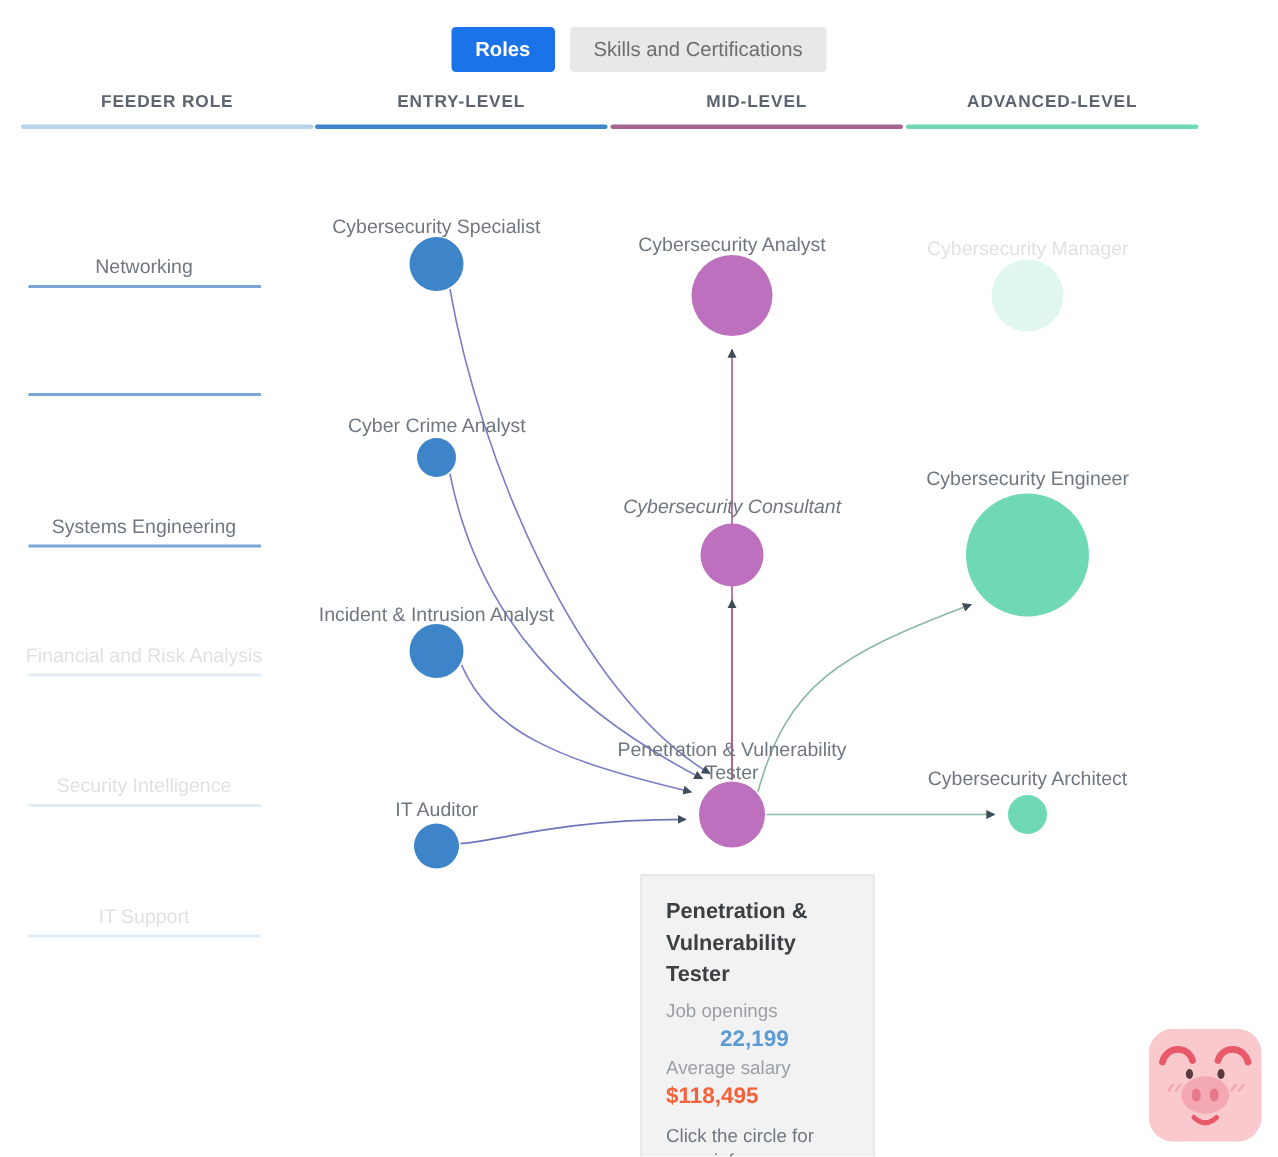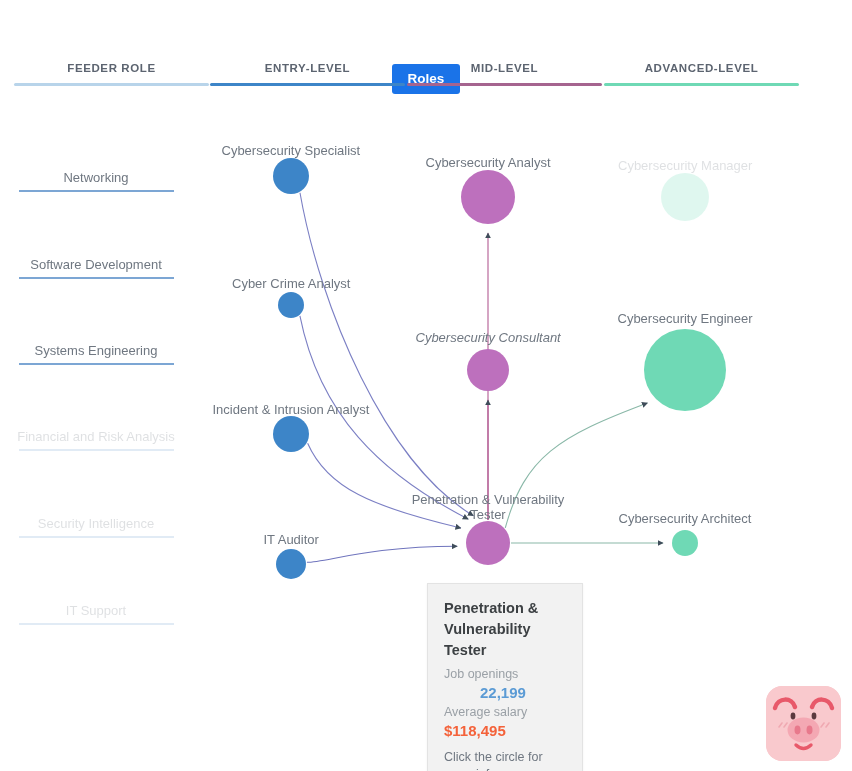--- a/index.html
+++ b/index.html
@@ -18,21 +18,20 @@
 
   
   .tabbar {
     position: absolute;
     left: 0; top: 18px;
     width: 852px;
     display: flex;
     justify-content: center;
     align-items: center;
     gap: 10px;
-    margin-top: 46px;
   }
   .tab {
     font-size: 13.5px;
     padding: 8px 16px;
     border-radius: 3px;
     line-height: 1;
     cursor: pointer;
     white-space: nowrap;
   }
   .tab-active {
@@ -163,20 +162,21 @@
     background: #f9c9cd;
     cursor: pointer;
     overflow: hidden;
   }
 </style>
 </head>
 <body>
 
 <div class="tabbar">
   <div class="tab tab-active">Roles</div>
+  <div class="tab tab-inactive">Skills and Certifications</div>
 </div>
 
 <div class="col-headers">
   <div class="col-head" id="ch0" style="left: -2px; width: 195px;">
     <span>FEEDER ROLE</span>
     <div class="rule" style="background: rgb(184, 212, 234);"></div>
   </div>
   <div class="col-head" id="ch1" style="left: 194px; width: 195px;">
     <span>ENTRY-LEVEL</span>
     <div class="rule" style="background: rgb(61, 133, 200);"></div>
@@ -190,21 +190,20 @@
     <div class="rule" style="background: rgb(111, 217, 181);"></div>
   </div>
 </div>
 
 <div id="feeder-list">
     <div class="feeder-item" style="top: 146px;">
       <div>Networking</div>
       <div class="fr-rule"></div>
     </div>
     <div class="feeder-item" style="top: 233px;">
-      <div>Software Development</div>
       <div class="fr-rule"></div>
     </div>
     <div class="feeder-item" style="top: 319px;">
       <div>Systems Engineering</div>
       <div class="fr-rule"></div>
     </div>
     <div class="feeder-item faded" style="top: 405px;">
       <div>Financial and Risk Analysis</div>
       <div class="fr-rule"></div>
     </div>

